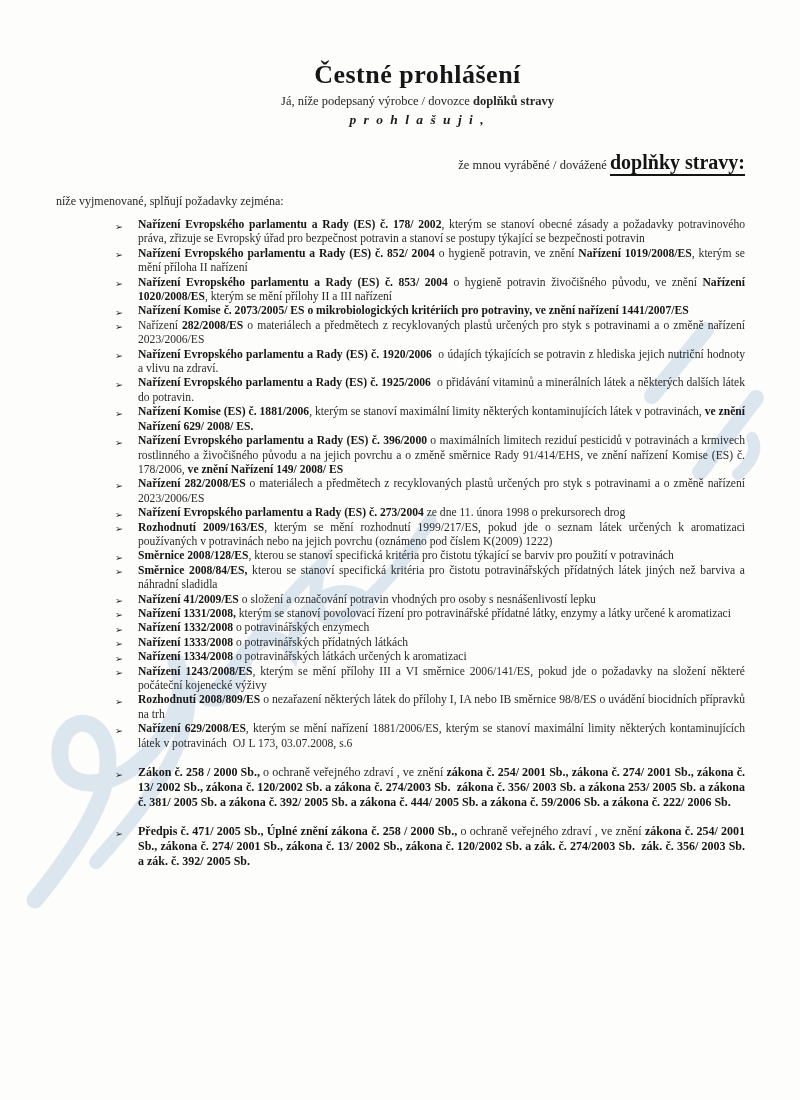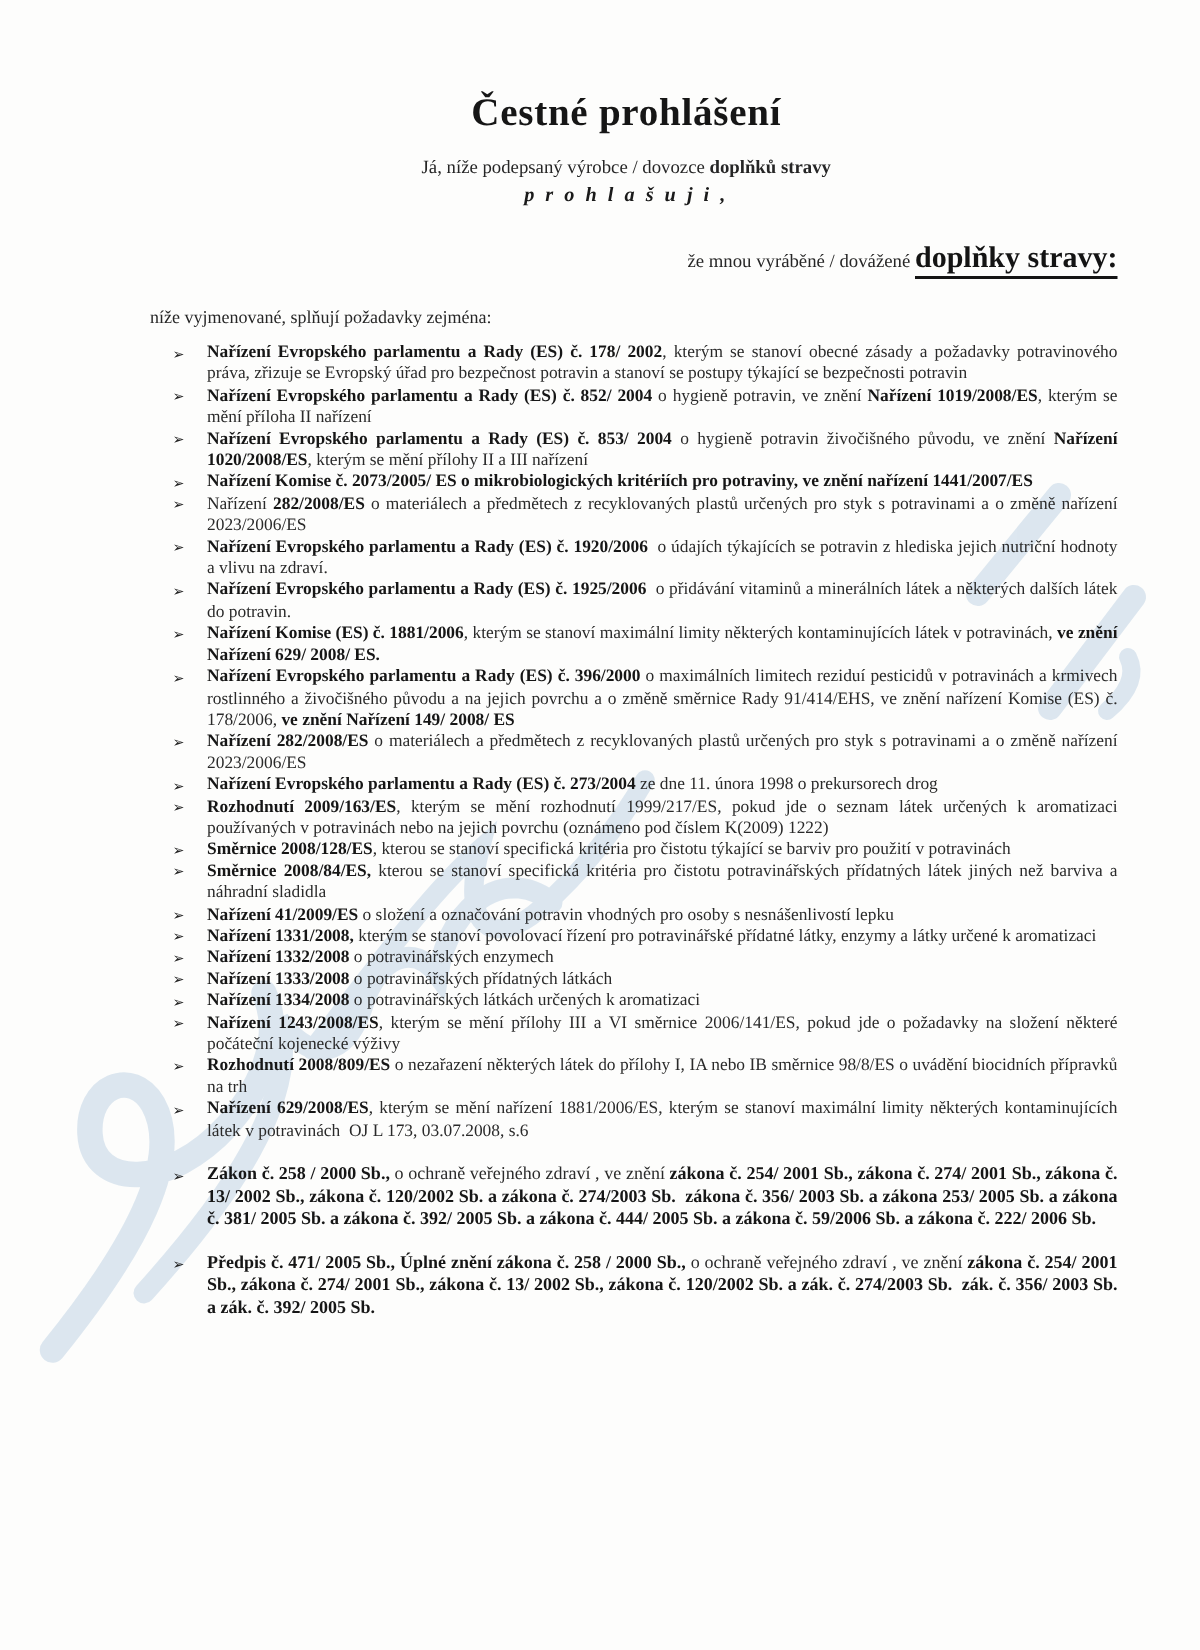--- a/index.html
+++ b/index.html
@@ -14,33 +14,33 @@
   .wm {
     position:absolute; inset:0; z-index:0; pointer-events:none;
   }
   .content { position:relative; z-index:1; padding-top:60px; }
 
   .hdr { text-align:center; margin:0 55px 0 90px; }
   .title {
     font-size:26px; font-weight:bold; color:#161616;
     letter-spacing:0.5px; margin:0; line-height:30px;
   }
-  .subtitle { font-size:12.5px; margin-top:14px; color:#262626; }
+  .subtitle { font-size:12.5px; margin-top:4px; color:#262626; }
   .subtitle .b { font-weight:bold; }
   .declaration {
     font-size:13.5px; font-weight:bold; letter-spacing:2px;
     margin-top:3px; color:#1a1a1a;font-style:italic;
   }
   .statement { margin-top:23px; font-size:12.5px; color:#262626;text-align:right; }
   .statement .big {
     font-size:20px; font-weight:bold; color:#141414;
     border-bottom:2px solid #141414; padding-bottom:1px;
   }
   .intro {
-    text-align:left; margin:20px 55px 0 100px;
+    text-align:left; margin:20px 55px 0 56px;
     font-size:12px; color:#262626;
   }
 
   ul.reglist {
     list-style:none; margin:9px 0 0 0; padding:0 55px 0 138px;
   }
   ul.reglist li {
     position:relative;
     font-size:11.6px; line-height:14.4px;
     text-align:justify;

